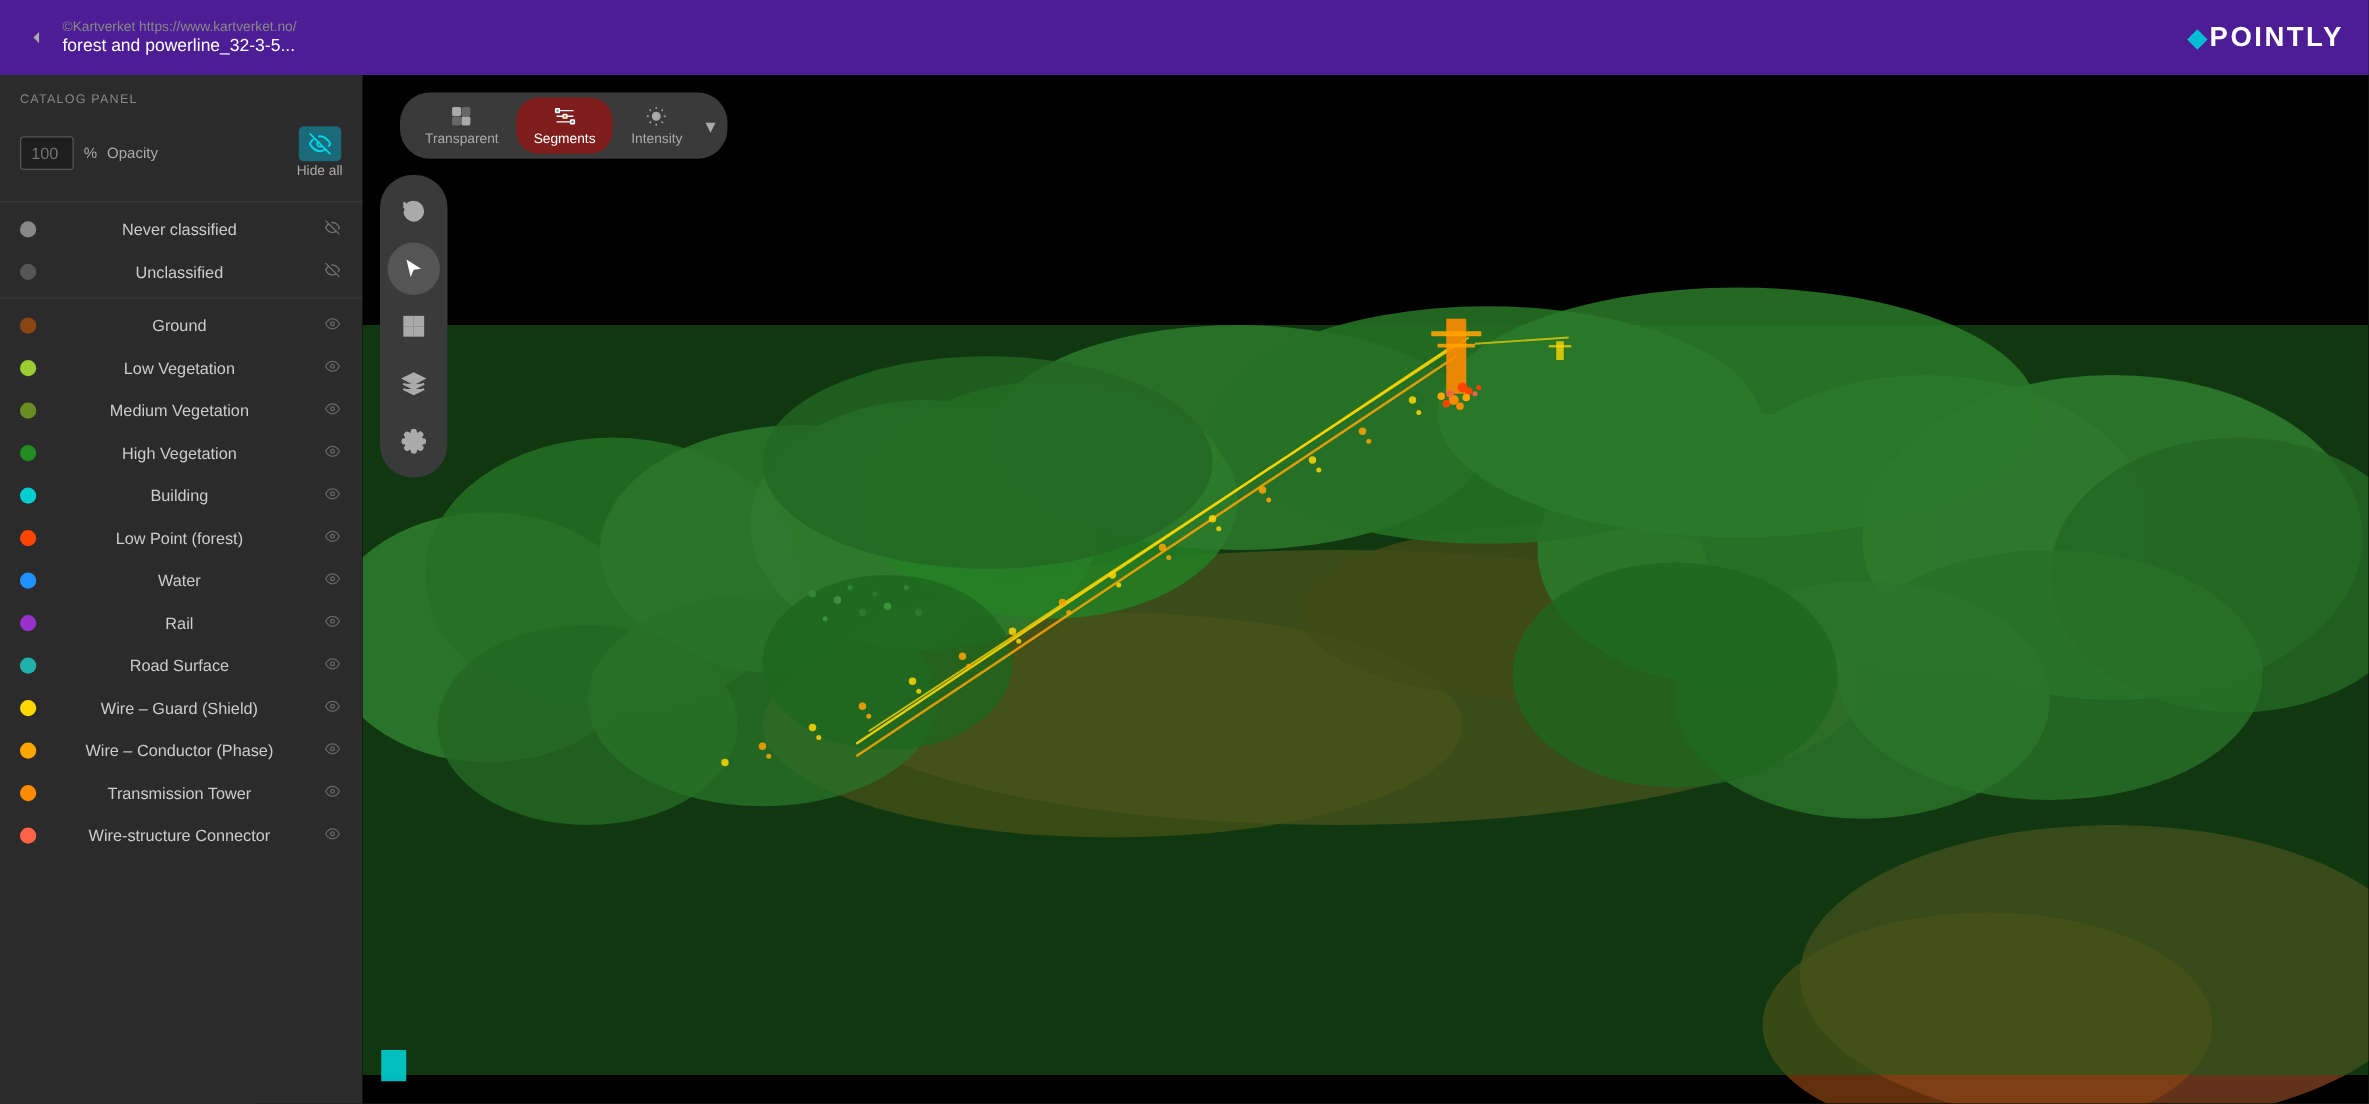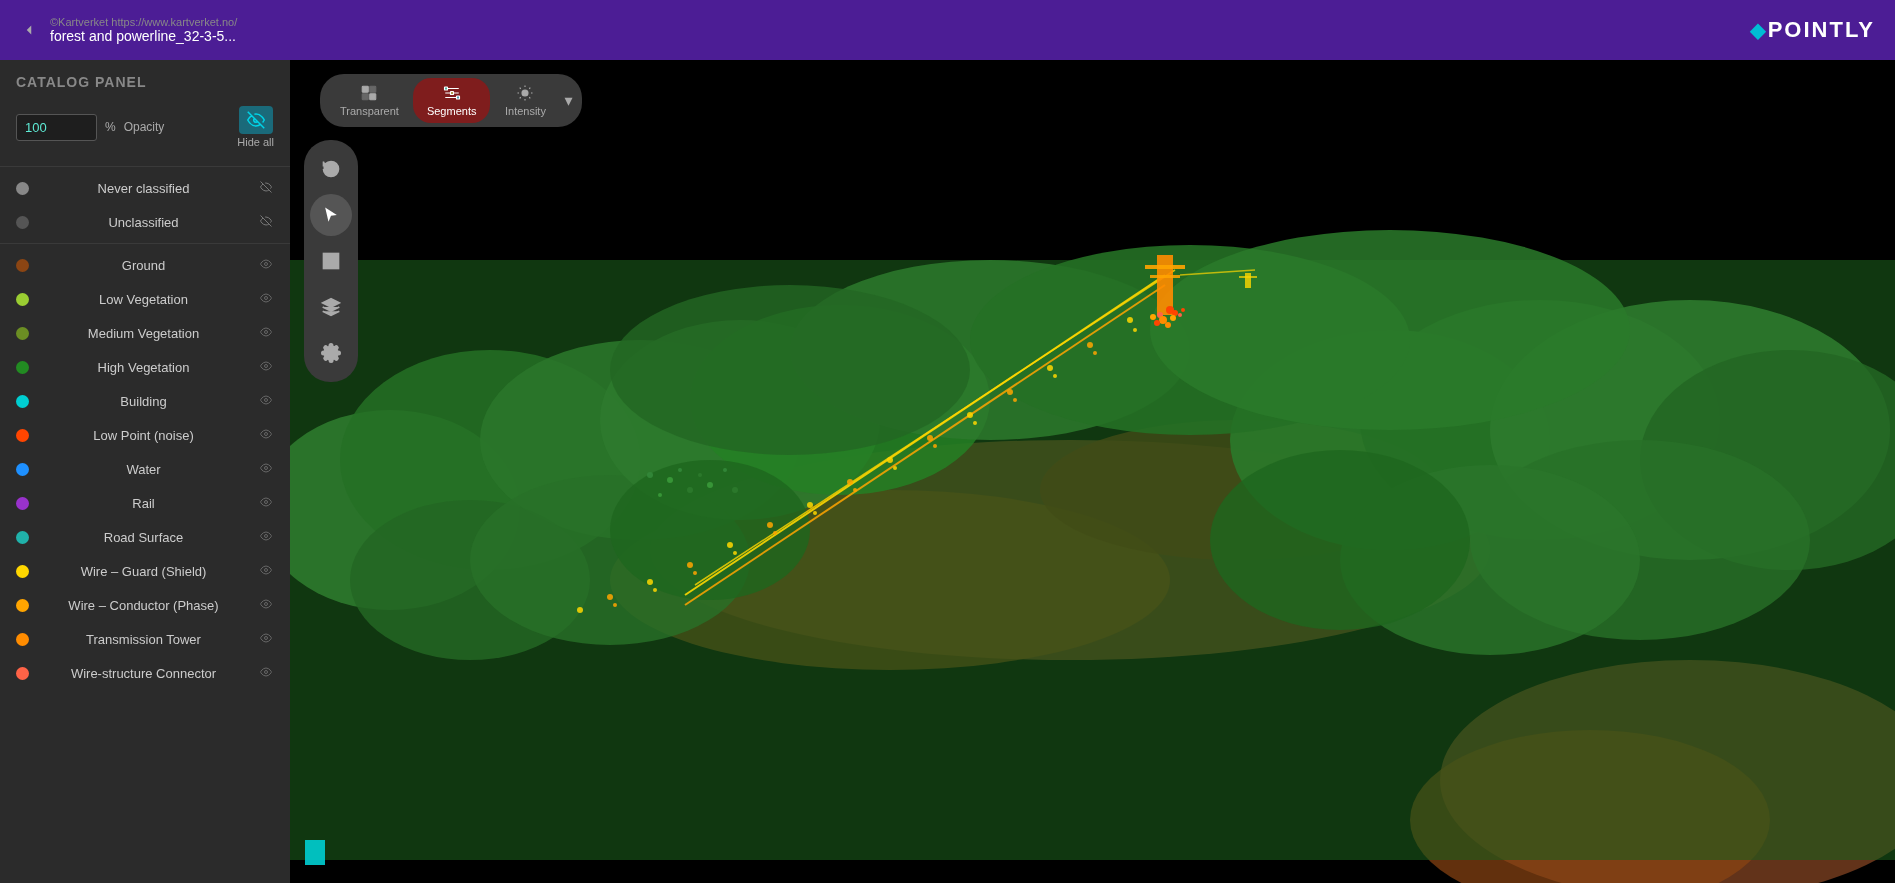--- a/index.html
+++ b/index.html
@@ -75,39 +75,39 @@
       scrollbar-width: thin;
       scrollbar-color: #555 #2b2b2b;
     }
     #sidebar::-webkit-scrollbar { width: 5px; }
     #sidebar::-webkit-scrollbar-track { background: #2b2b2b; }
     #sidebar::-webkit-scrollbar-thumb { background: #555; }
 
     .catalog-header {
       padding: 14px 16px 10px;
       color: #888;
-      font-size: 14px;
-      font-weight: 700;
+      font-size: 10px;
+      font-weight: 400;
       letter-spacing: 1px;
       text-transform: uppercase;
     }
 
     .opacity-row {
       display: flex;
       align-items: center;
       gap: 8px;
       padding: 6px 16px 14px;
     }
     .opacity-input {
       background: #1e1e1e;
       border: 1px solid #555;
-      color: #5eead4;
+      color: #737373;
       padding: 5px 8px;
       font-size: 13px;
-      width: 81px;
+      width: 43px;
       border-radius: 3px;
     }
     .opacity-label {
       color: #aaa;
       font-size: 12px;
     }
     .hide-all-btn {
       margin-left: auto;
       display: flex;
       flex-direction: column;
@@ -374,21 +374,21 @@
         <div class="class-item">
           <div class="color-dot" style="background: rgb(0, 206, 209);"></div>
           <span class="class-label">Building</span>
           <span class="eye-icon eye-icon-visible"><svg width="16" height="12" viewBox="0 0 24 24" fill="none" stroke="#666" stroke-width="2">
         <path d="M1 12s4-8 11-8 11 8 11 8-4 8-11 8-11-8-11-8z"></path>
         <circle cx="12" cy="12" r="3"></circle>
       </svg></span>
         </div>
         <div class="class-item">
           <div class="color-dot" style="background: rgb(255, 69, 0);"></div>
-          <span class="class-label">Low Point (noise)</span>
+          <span class="class-label">Low Point (forest)</span>
           <span class="eye-icon eye-icon-visible"><svg width="16" height="12" viewBox="0 0 24 24" fill="none" stroke="#666" stroke-width="2">
         <path d="M1 12s4-8 11-8 11 8 11 8-4 8-11 8-11-8-11-8z"></path>
         <circle cx="12" cy="12" r="3"></circle>
       </svg></span>
         </div>
         <div class="class-item">
           <div class="color-dot" style="background: rgb(30, 144, 255);"></div>
           <span class="class-label">Water</span>
           <span class="eye-icon eye-icon-visible"><svg width="16" height="12" viewBox="0 0 24 24" fill="none" stroke="#666" stroke-width="2">
         <path d="M1 12s4-8 11-8 11 8 11 8-4 8-11 8-11-8-11-8z"></path>

